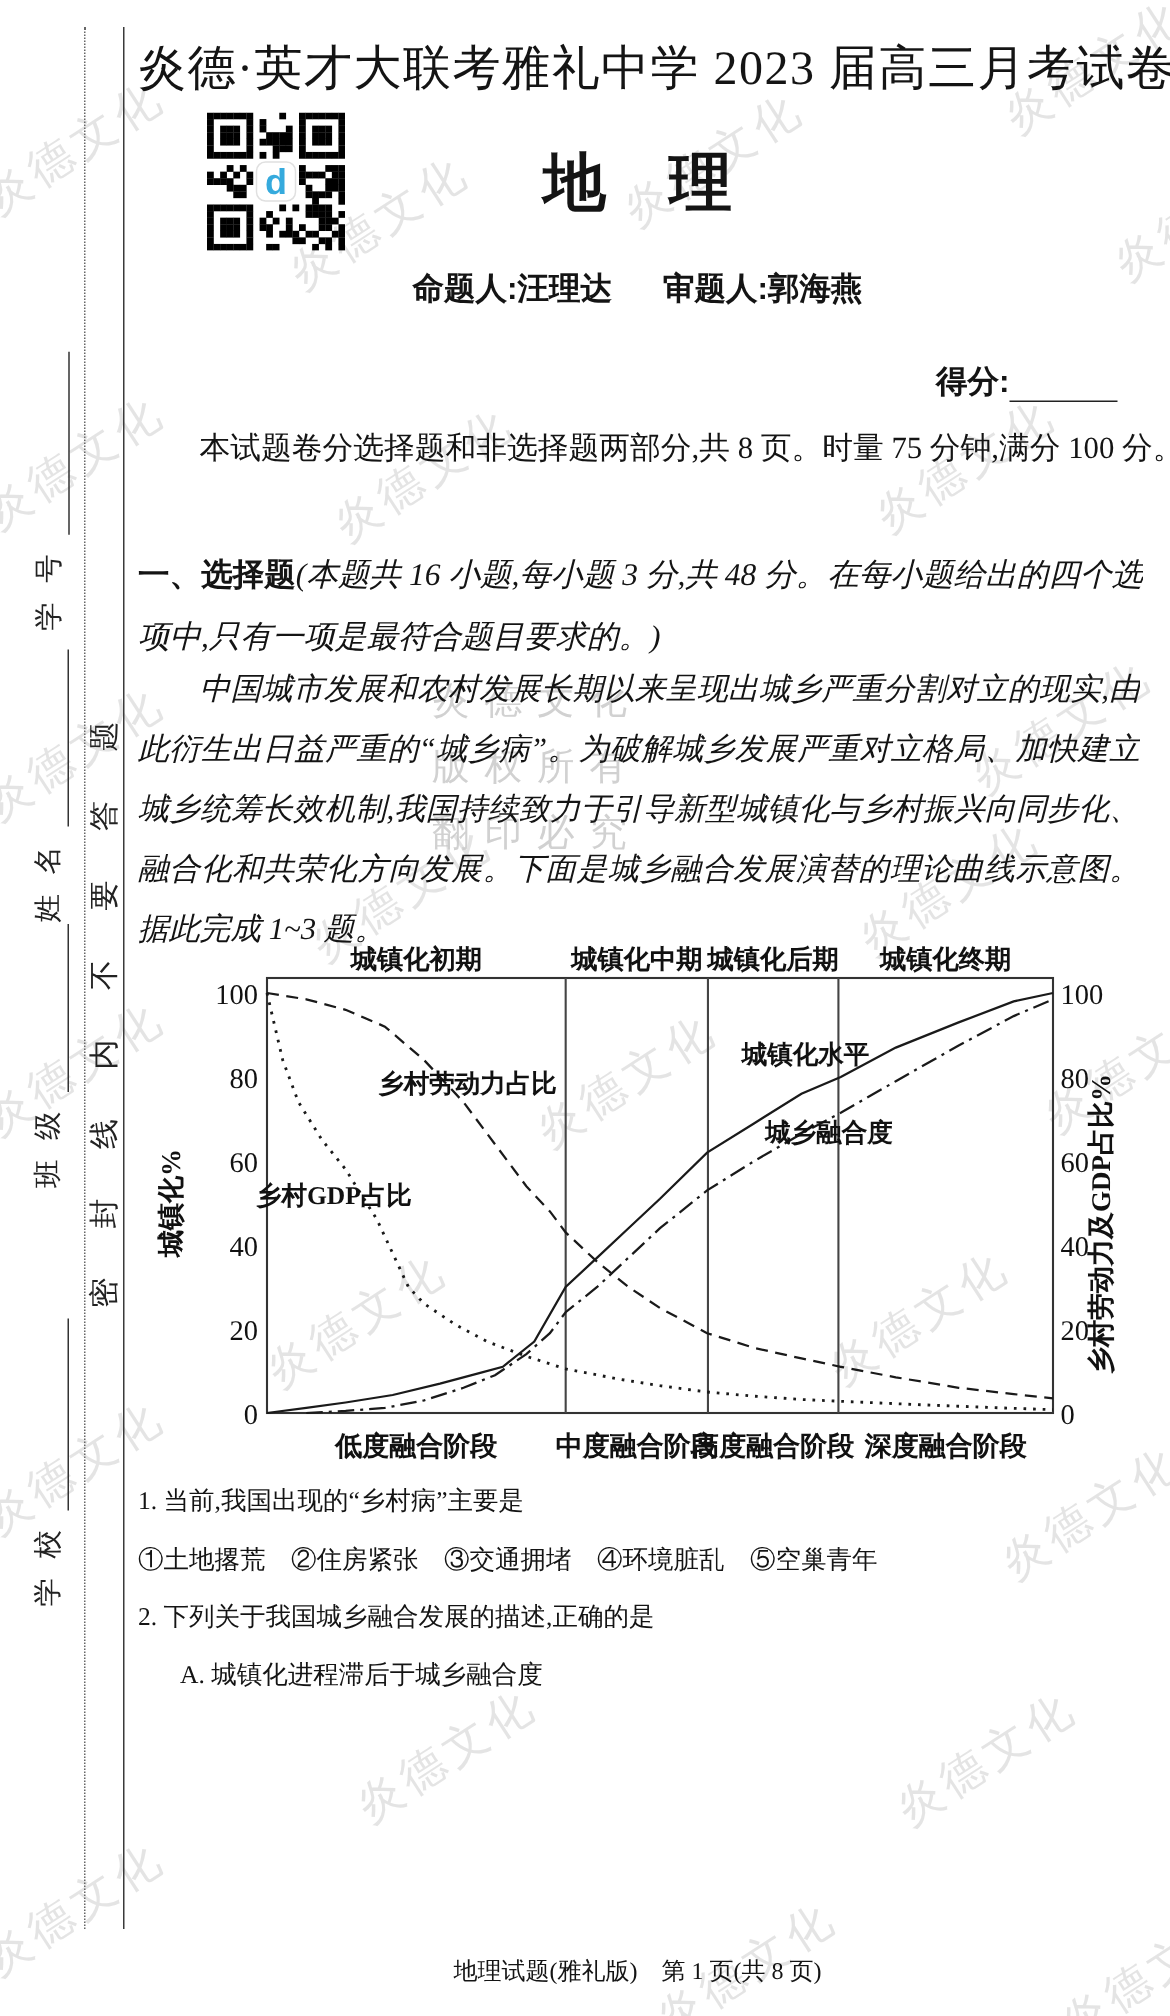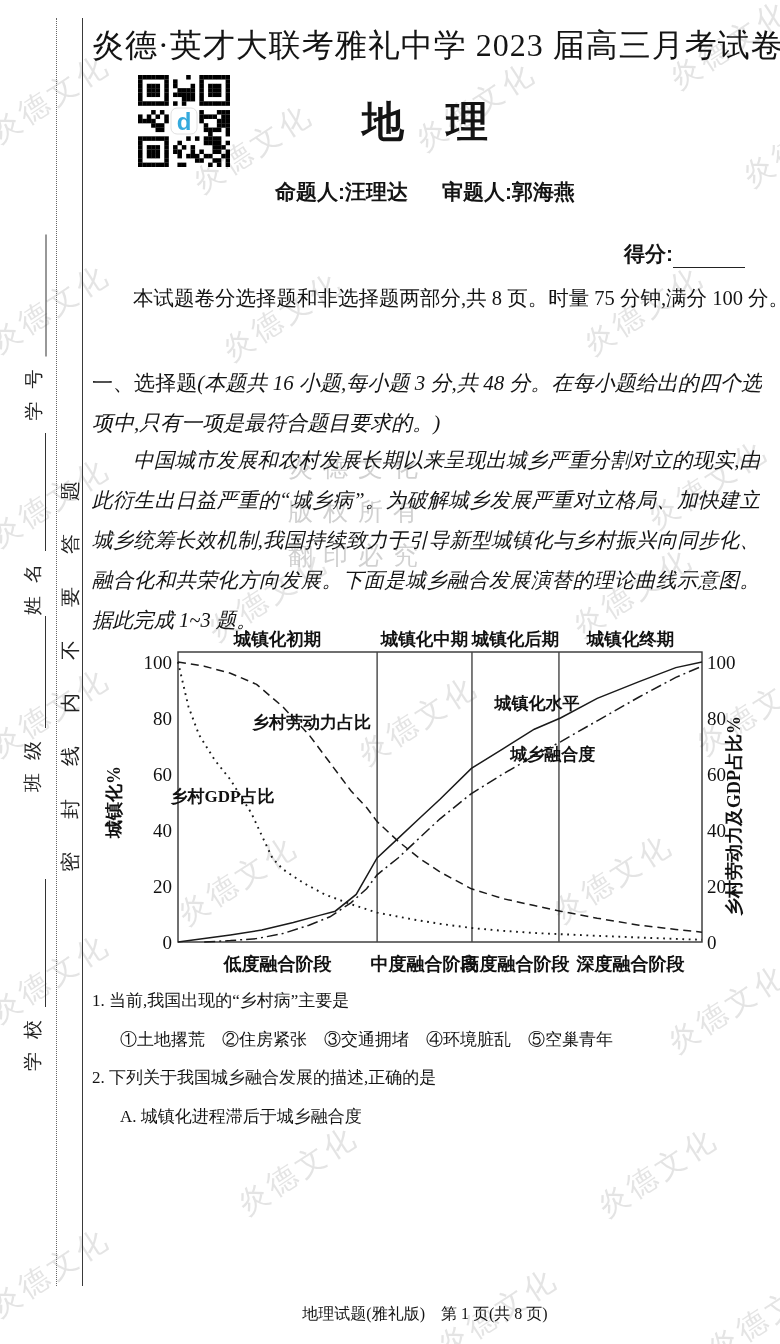--- a/index.html
+++ b/index.html
@@ -62,32 +62,32 @@
   .score .blank { display:inline-block; width:72px; border-bottom:1.7px solid #222;
     height:22px; vertical-align:bottom; }
   
   .intro { position:absolute; left:92px; top:284px; width:668px;
     font-size:20.5px; text-indent:2em; white-space:nowrap; }
   .section-title { position:absolute; left:92px; top:324px; width:666px; text-align:center;
     font-size:22px; font-weight:bold;
     font-family:"Liberation Sans","DejaVu Sans",sans-serif; }
   .instruction { position:absolute; left:92px; top:363px; width:670px; height:82px;
     overflow:hidden; font-size:21px; line-height:40px; text-align:justify; }
-  .instruction .lead { font-weight:normal; font-style:normal;
+  .instruction .lead { font-weight:bold; font-style:normal;
     font-family:"Liberation Sans","DejaVu Sans",sans-serif; }
   .instruction .rest { font-style:italic; }
   .stimulus { position:absolute; left:92px; top:440px; width:668px; height:202px;
     overflow:hidden; font-size:20.5px; line-height:40px; text-indent:2em;
     text-align:justify; font-style:italic; }
   
   .chart-wrap { position:absolute; left:100px; top:624px; width:660px; height:368px; }
   
   .questions { position:absolute; left:92px; top:982px; width:672px; font-size:17px; }
   .qline { line-height:38.5px; white-space:nowrap; }
-  .q-items { margin-left:28px; }
+  .q-items { }
   .optrow { position:relative; height:39px; }
   .optrow span { position:absolute; white-space:nowrap; line-height:39px; }
   .opt-a { left:20px; } .opt-b { left:151px; } .opt-c { left:300px; } .opt-d { left:461px; }
   .q2opt { margin-left:28px; }
   
   .footer { position:absolute; left:92px; top:1304px; width:666px; text-align:center;
     font-size:16px; }
 </style>
 </head>
 <body>

